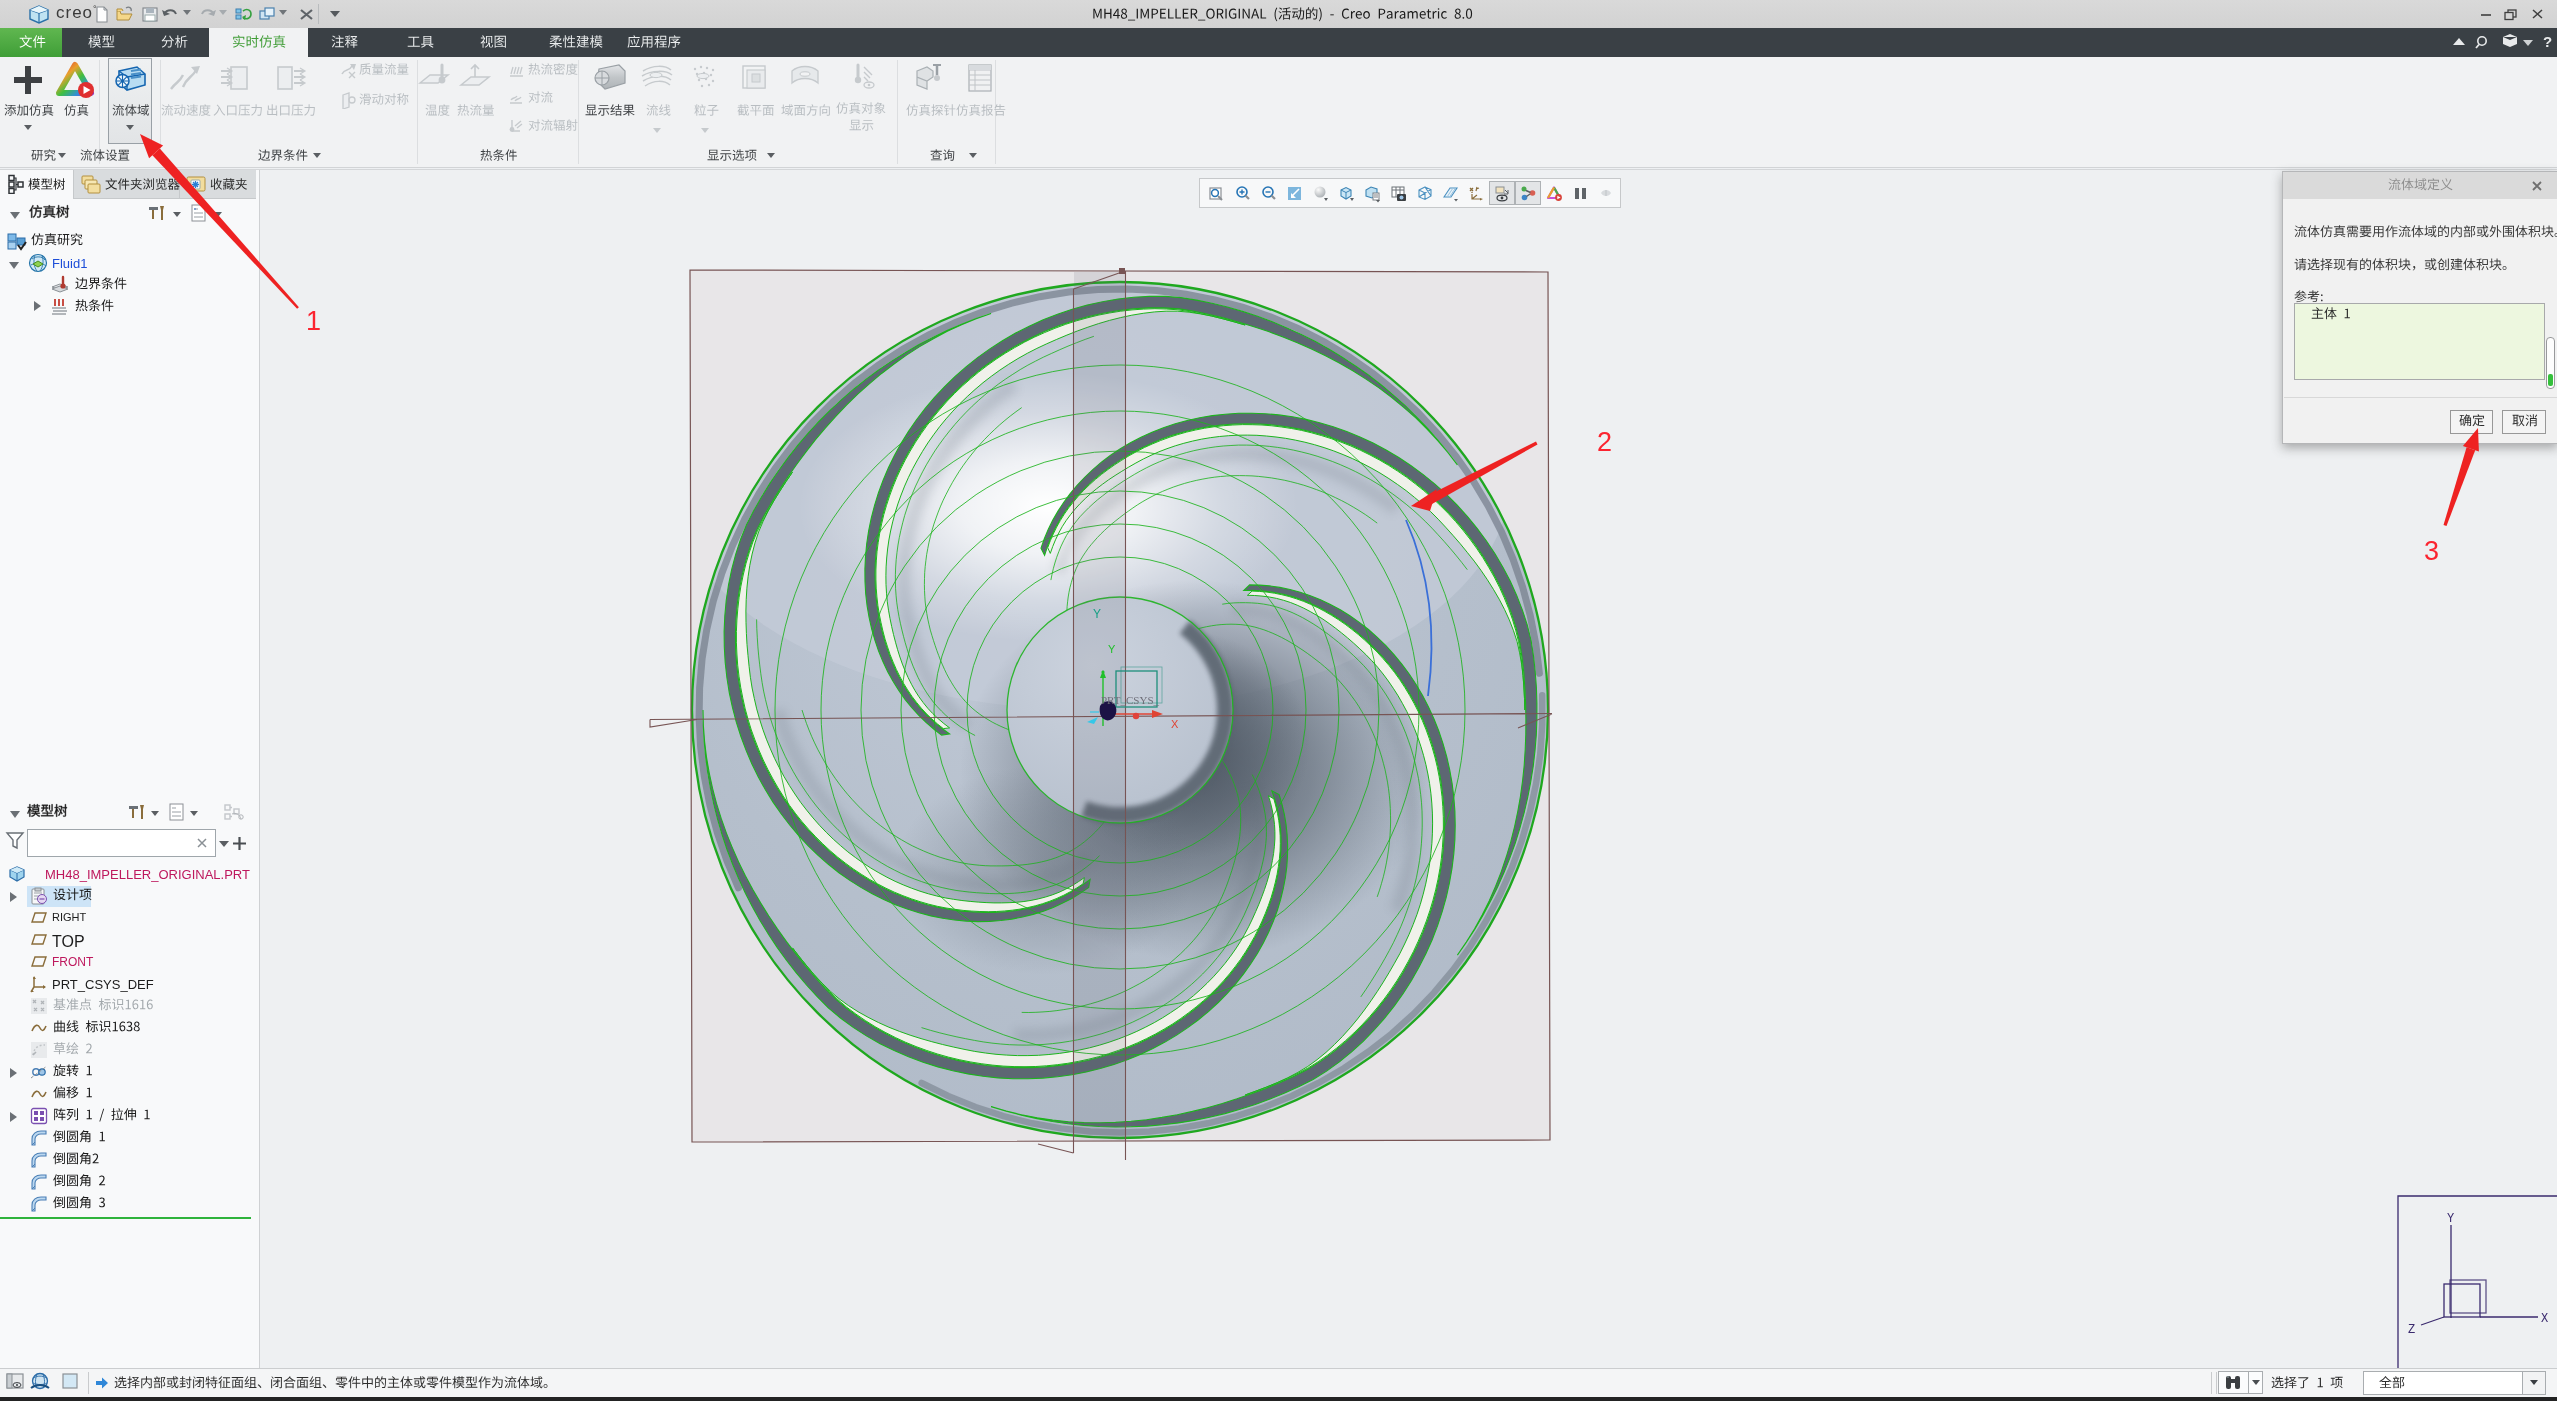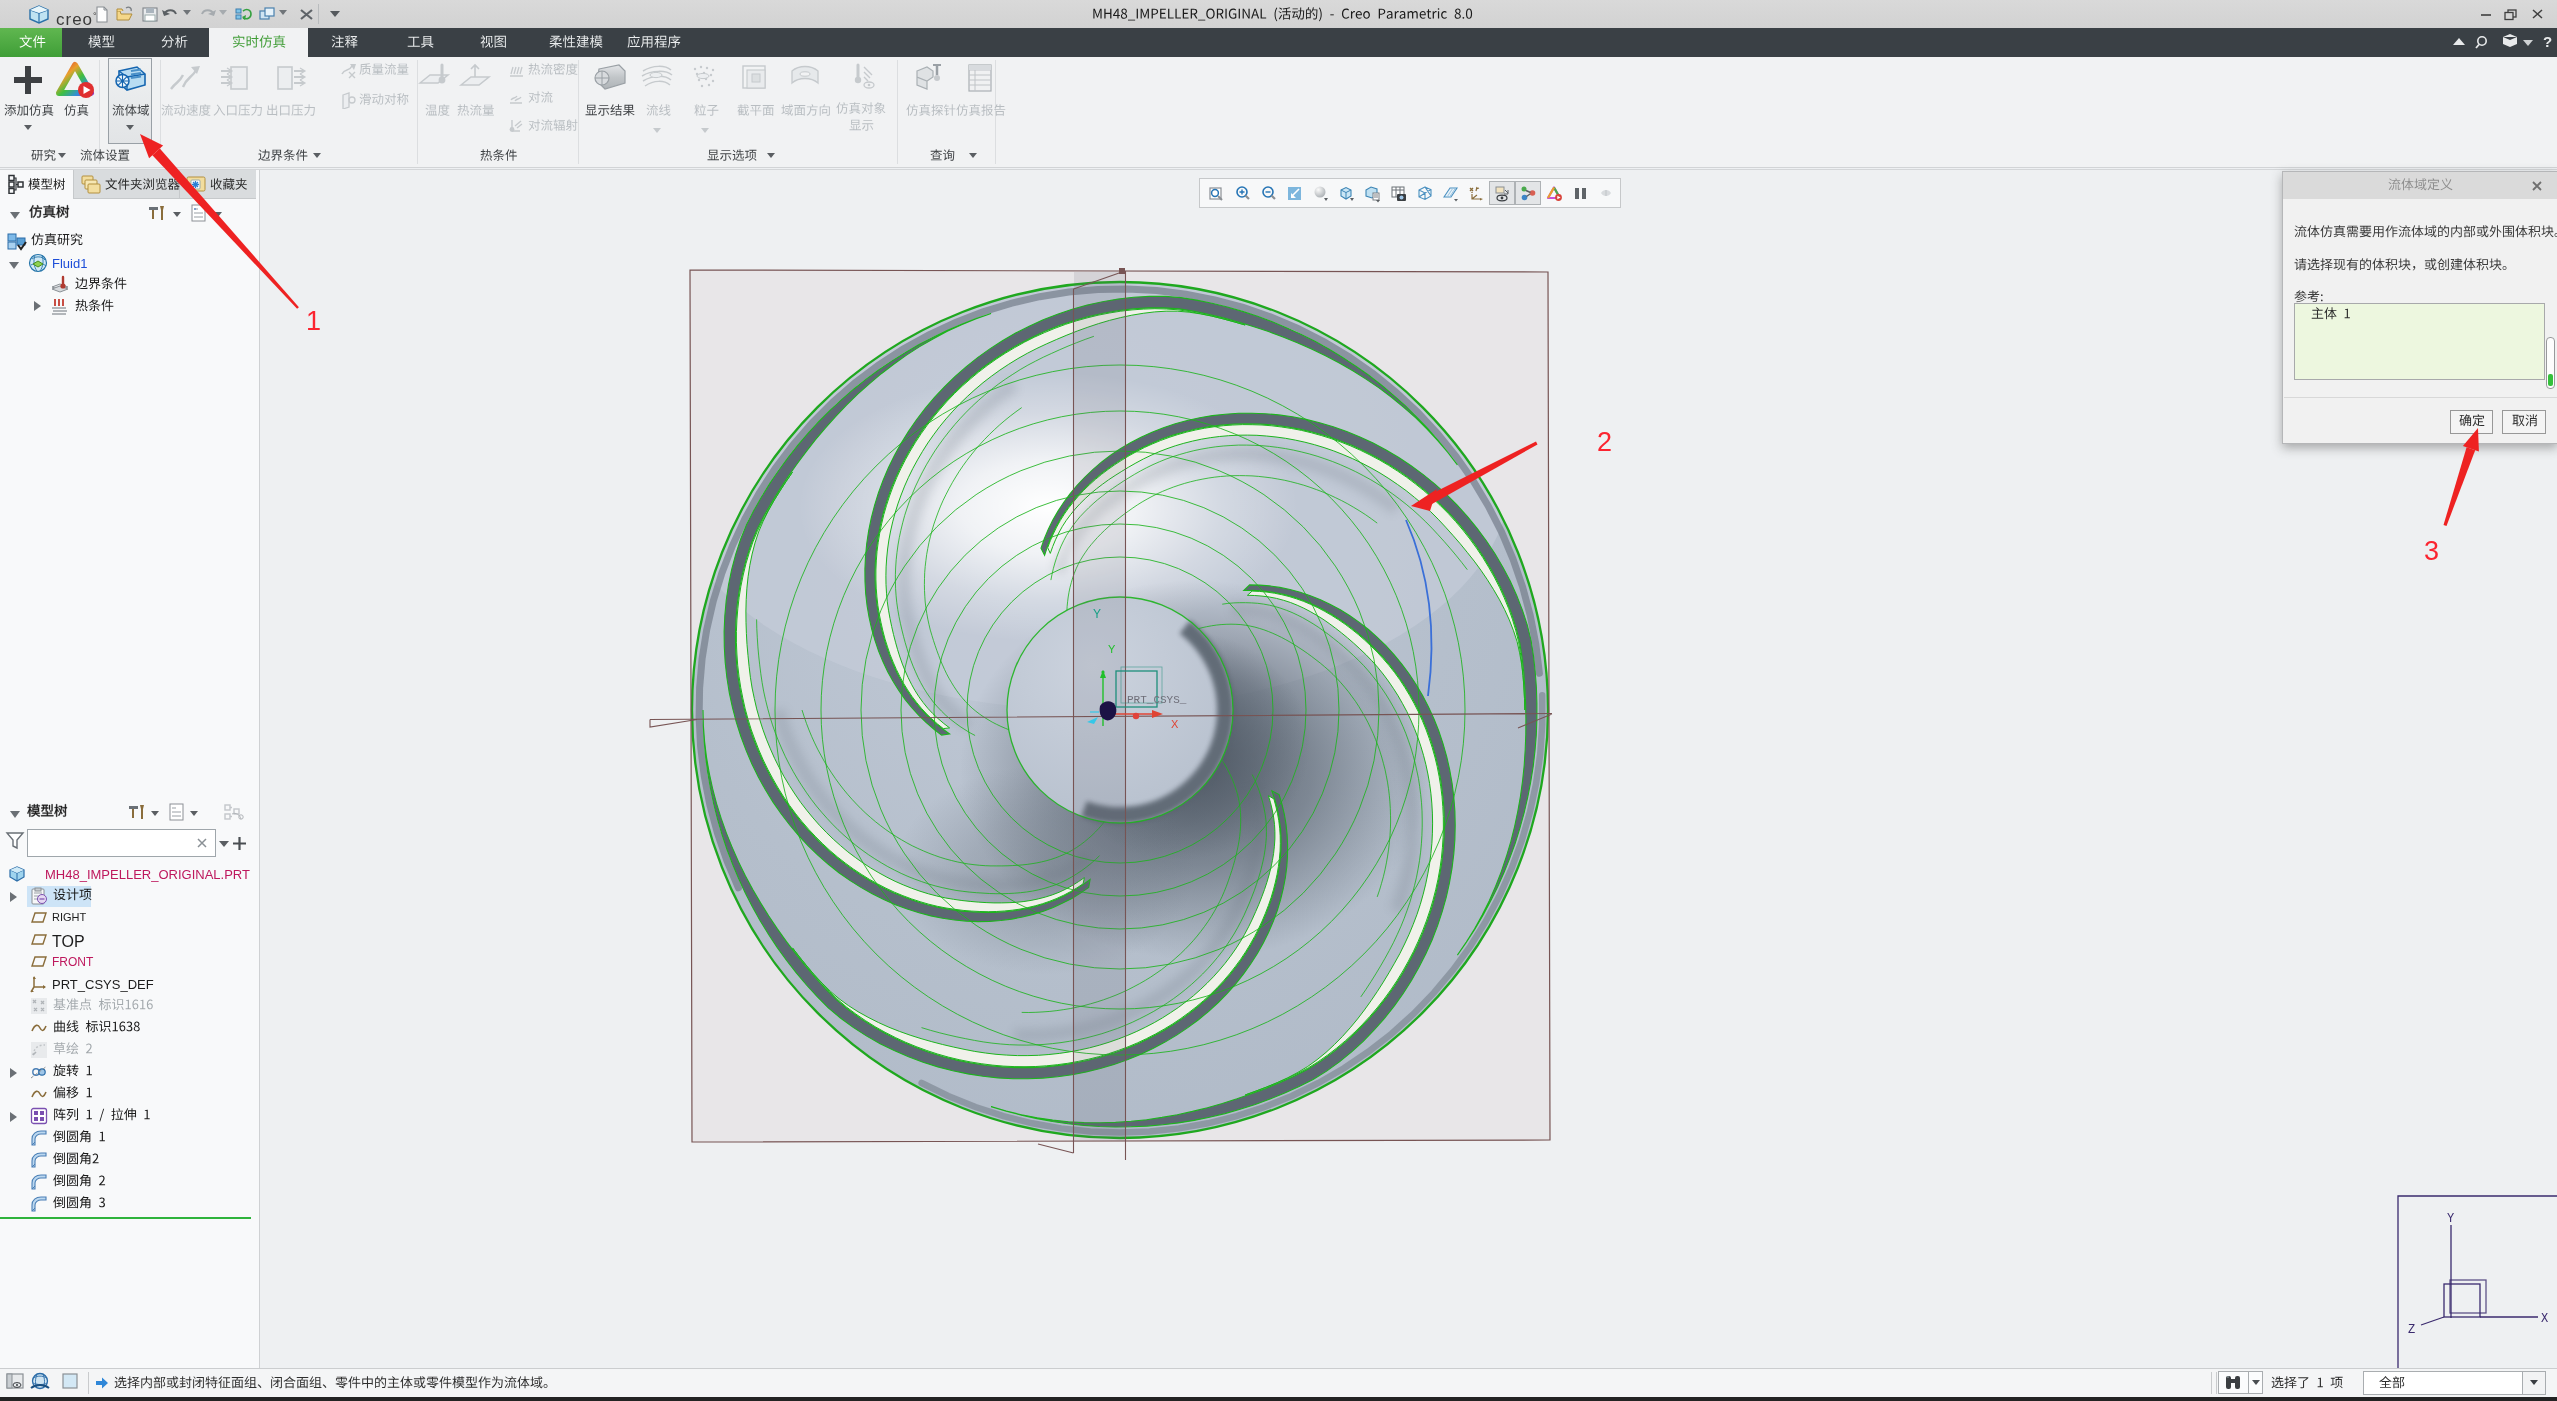--- a/index.html
+++ b/index.html
@@ -183,21 +183,21 @@
       <path id="g174" d="M493 851C392 692 209 545 26 462C45 446 67 421 78 401C118 421 158 444 197 469V404H461V248H203V181H461V16H76V-52H929V16H539V181H809V248H539V404H809V470C847 444 885 420 925 397C936 419 958 445 977 460C814 546 666 650 542 794L559 820ZM200 471C313 544 418 637 500 739C595 630 696 546 807 471Z"></path>
     </defs>
   </svg>
 <div class="abs" style="left:0;top:0;width:2557px;height:28px;background:linear-gradient(#d9d9d9,#d2d2d2)"></div>
 <svg class="abs" style="left:27px;top:4px" width="24" height="21" viewBox="0 0 24 21">
 <path d="M3 6 L12 2 L21 6 L21 15 L12 19 L3 15 Z" fill="#bfe3f2" stroke="#2a70a8" stroke-width="1.4"></path>
 <path d="M3 6 L12 9 L21 6" fill="none" stroke="#2a70a8" stroke-width="1.2"></path>
 <path d="M12 9 L12 19" stroke="#2a70a8" stroke-width="1.2"></path>
 <path d="M3 6 L12 2 L21 6 L12 9 Z" fill="#e8f6fb"></path>
   </svg>
-<div class="abs" style="left:56px;top:10px;font-size:17px;color:#3a3a3a;letter-spacing:1px">creo<span style="font-size:9px;vertical-align:6px">°</span></div>
+<div class="abs" style="left:56px;top:3px;font-size:17px;color:#3a3a3a;letter-spacing:1px">creo<span style="font-size:9px;vertical-align:6px">°</span></div>
 <svg class="abs" style="left:93px;top:6px" width="18" height="17" viewBox="0 0 18 17">
     <path d="M4 1 L11 1 L14 4 L14 16 L4 16 Z" fill="#fdfdfd" stroke="#8a8f94" stroke-width="1.1"></path>
     <path d="M11 1 L11 4 L14 4" fill="none" stroke="#8a8f94"></path>
   </svg>
 <svg class="abs" style="left:116px;top:6px" width="18" height="17" viewBox="0 0 18 17">
     <path d="M1 5 L1 14 L13 14 L16 8 L5 8 L4 5 Z" fill="#f5d789" stroke="#b08d3e" stroke-width="1"></path>
     <path d="M1 5 L1 3 L6 3 L7 5" fill="#f5d789" stroke="#b08d3e" stroke-width="1"></path>
     <path d="M10 2 C13 0 16 2 15 5" fill="none" stroke="#7a7f84" stroke-width="1.4"></path>
   </svg>
 <svg class="abs" style="left:141px;top:6px" width="18" height="17" viewBox="0 0 18 17">
@@ -1220,21 +1220,21 @@
     <path d="M1103 672 L1103 726" stroke="#21c02b" stroke-width="1.4"></path>
     <path d="M1100 678 L1103 670 L1106 678 Z" fill="#21c02b"></path>
     <circle cx="1103" cy="672" r="1.6" fill="#21c02b"></circle>
     <path d="M1108 714 L1158 714" stroke="#e04434" stroke-width="1.5"></path>
     <path d="M1152 710 L1163 714 L1152 718 Z" fill="#e04434"></path>
     <circle cx="1136" cy="716" r="3.2" fill="#e0443c"></circle>
     <path d="M1100 706 C1104 700 1112 700 1115 705 C1118 710 1116 718 1110 720 C1104 722 1098 716 1100 706 Z" fill="#1c1245"></path>
     <path d="M1087 722 L1098 717 L1094 724 Z" fill="#35c8e8"></path>
     <path d="M1090 712 L1099 712" stroke="#35c8e8" stroke-width="1.2"></path>
   </svg>
-<div class="abs" style="left:1127px;top:694px;font-size:11px;color:#6e6e78;font-family:Liberation Mono, monospace">PRT_CSYS_</div>
+<div class="abs" style="left:1101px;top:694px;font-size:11px;color:#6e6e78;font-family:Liberation Serif, serif">PRT_CSYS_</div>
 <div class="abs" style="left:1171px;top:718px;font-size:11px;color:#e04434">X</div>
 <div class="abs" style="left:1108px;top:643px;font-size:11px;color:#21c02b">Y</div>
 <div class="abs" style="left:1093px;top:607px;font-size:12px;color:#16a085">Y</div>
 <svg class="abs" style="left:2390px;top:1188px" width="167" height="180" viewBox="2390 1188 167 180">
 <g stroke="#3a2a6e" stroke-width="1.3" fill="none">
 <path d="M2398 1368 L2398 1196 L2557 1196"></path>
 <path d="M2451 1225 L2451 1318"></path>
 <rect x="2444" y="1284" width="36" height="33"></rect>
 <rect x="2450" y="1280" width="36" height="33" opacity="0.8"></rect>
 <path d="M2480 1317 L2538 1317"></path>

